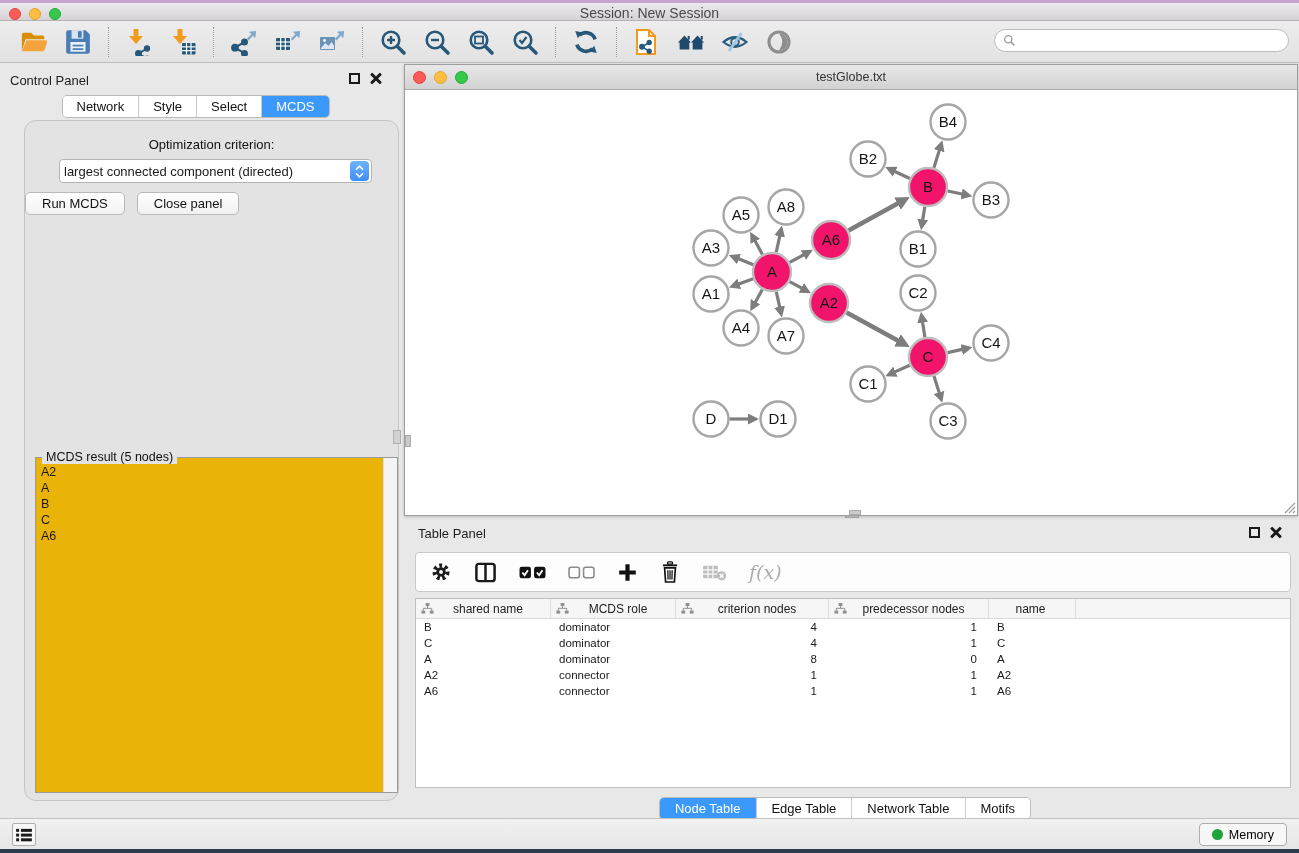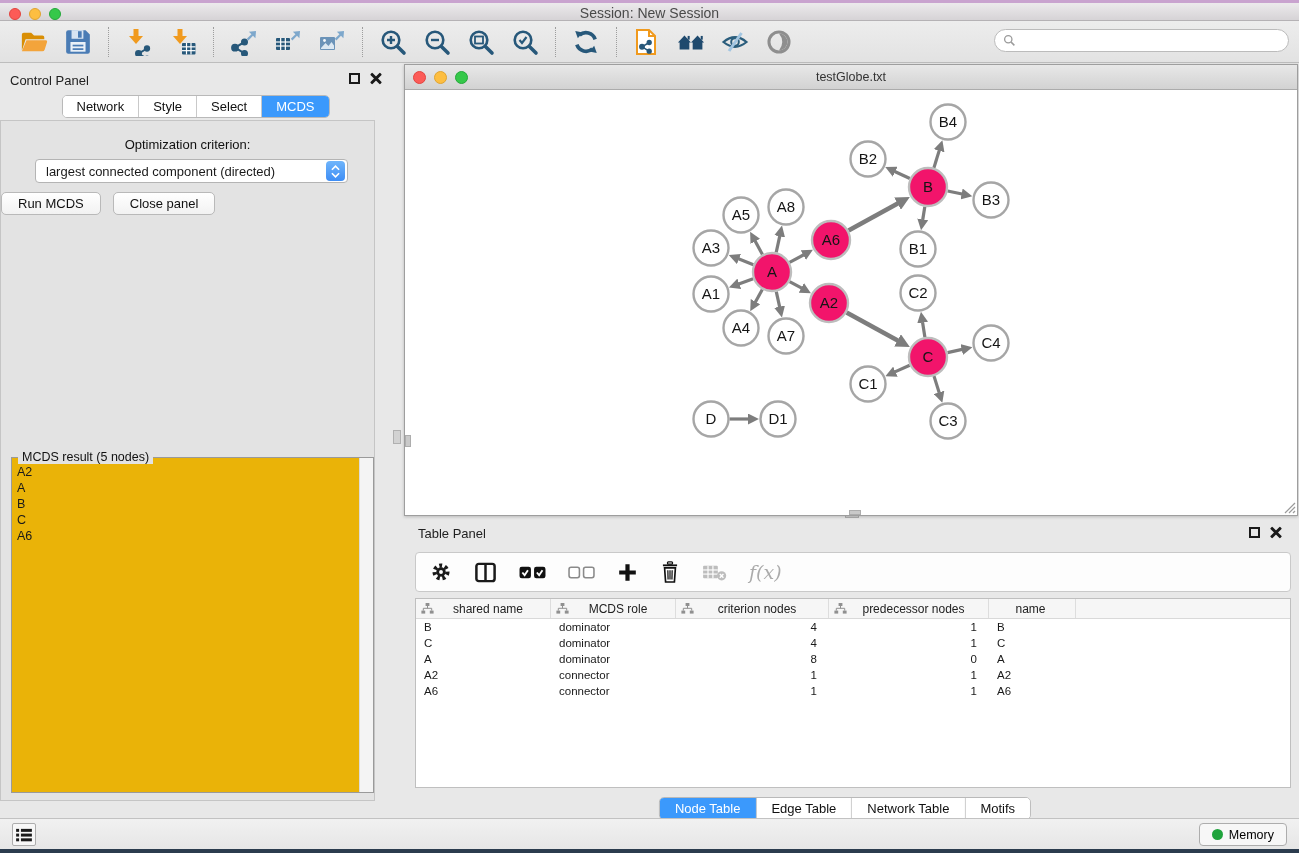--- a/index.html
+++ b/index.html
@@ -44,26 +44,26 @@
   .close-btn { width:13px; height:13px; background:none; border:none; cursor:pointer; position:relative; }
   .close-btn:before, .close-btn:after { content:""; position:absolute; left:-1px; top:5px; width:14px; height:3px; background:#1a1a1a; border-radius:1px; }
   .close-btn:before { transform:rotate(45deg); } .close-btn:after { transform:rotate(-45deg); }
 
   .seg-tabs { display:flex; border:1px solid #B9B9B9; border-radius:5px; overflow:hidden; background:#fff; }
   .seg-tab { padding:3px 14px; font-size:13px; background:#fff; border:none; border-right:1px solid #C9C9C9; cursor:pointer; color:#111; }
   .seg-tab:last-child { border-right:none; }
   .seg-tab.active { background:#3B99FC; color:#fff; }
   #cp-tabs { position:absolute; left:50%; transform:translateX(-50%); top:32px; }
 
-  #cp-body { position:absolute; left:0; top:57px; width:375px; height:681px;
-    background:#E3E3E3; border:1px solid #C5C5C5; border-radius:0; }
+  #cp-body { position:absolute; left:24px; top:57px; width:375px; height:681px;
+    background:#E3E3E3; border:1px solid #C5C5C5; border-radius:12px; }
   #opt-label { position:absolute; left:0; right:0; top:16px; text-align:center; font-size:13px; color:#111; }
   #opt-select { position:absolute; left:34px; top:38px; width:313px; height:24px; background:#fff;
     border:1px solid #B4B4B4; border-radius:4px; display:flex; align-items:center; cursor:pointer; }
-  #opt-select .val { flex:1; padding-left:10px; font-size:13px; white-space:nowrap; }
+  #opt-select .val { flex:1; padding-left:4px; font-size:13px; white-space:nowrap; }
   #opt-select .stepper { width:19px; height:20px; margin-right:2px; background:linear-gradient(#6FB5FB,#3D8DF5);
     border-radius:4px; display:flex; flex-direction:column; align-items:center; justify-content:center; gap:1px; }
   #opt-select .stepper svg { width:9px; height:6px; display:block; }
   .cp-buttons { position:absolute; top:71px; left:0; right:0; display:flex; justify-content:flex-start; gap:12px; }
   .mac-btn { background:linear-gradient(#FFFFFF,#F2F2F2); border:1px solid #B9B9B9; border-radius:5px;
     font-size:13px; padding:3px 16px; cursor:pointer; color:#111; }
 
   #result-box { position:absolute; left:10px; top:336px; width:363px; height:336px; border:1px solid #9a9a9a; background:#eab308; }
   #result-title { position:absolute; left:6px; top:-8px; background:#E3E3E3; padding:0 4px; font-size:12.5px; color:#111; }
   #result-box { margin-top:0; }

